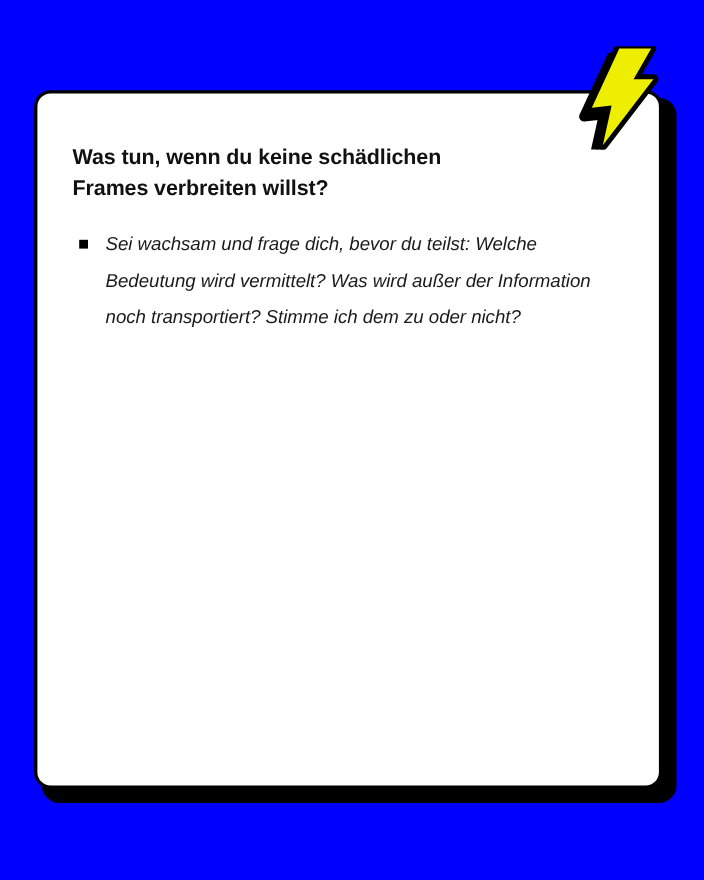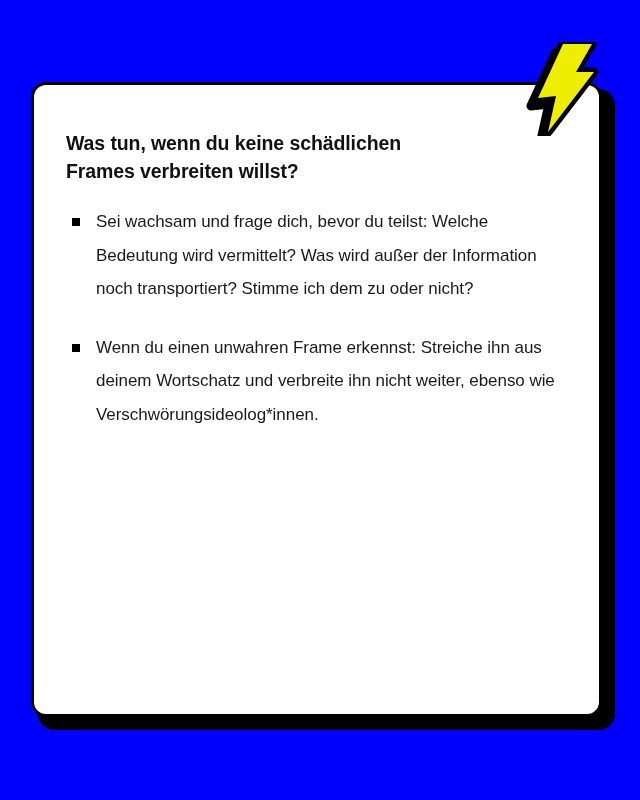--- a/index.html
+++ b/index.html
@@ -73,20 +73,21 @@
   }
 
   .bullet-item {
     position: relative;
     padding-left: 30px;
     margin-bottom: 25px;
     font-size: 17px;
     line-height: 33.5px;
     color: #1a1a1a;
     letter-spacing: -0.05px;
+    font-style: italic;
   }
 
   .bullet-item:last-child {
     margin-bottom: 0;
   }
 
   .bullet-marker {
     position: absolute;
     left: 6px;
     top: 13px;
@@ -126,24 +127,20 @@
 
       <ul class="bullets">
 
         <li class="bullet-item">
           <span class="bullet-marker"></span>
           <span class="bullet-text">Sei wachsam und frage dich, bevor du teilst: Welche Bedeutung wird vermittelt? Was wird außer der Information noch transportiert? Stimme ich dem zu oder nicht?</span>
         </li>
 
 
 
-        <li class="bullet-item">
-          <span class="bullet-marker"></span>
-          <span class="bullet-text">Wenn du einen unwahren Frame erkennst: Streiche ihn aus deinem Wortschatz und verbreite ihn nicht weiter, ebenso wie Verschwörungsideolog*innen.</span>
-        </li>
 
       </ul>
 
     </div>
   </div>
 
   <svg class="bolt" viewBox="0 0 80 94">
 
     <path d="M41 2 L70 2 L54 30 L72 30 L26 90 L34 54 L16 56 Z" transform="translate(-7,8)" fill="#000000" stroke="#000000" stroke-width="9" stroke-linejoin="round"></path>
 

